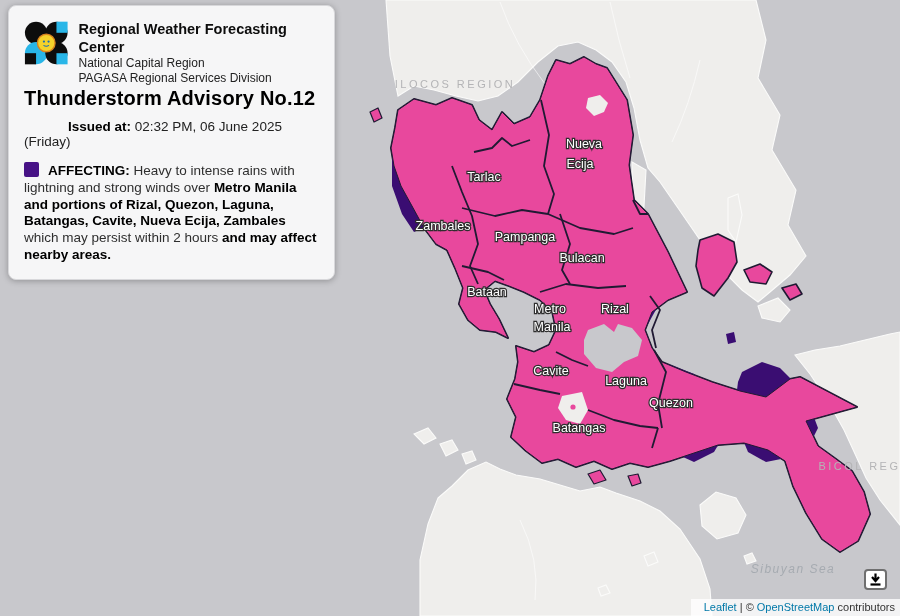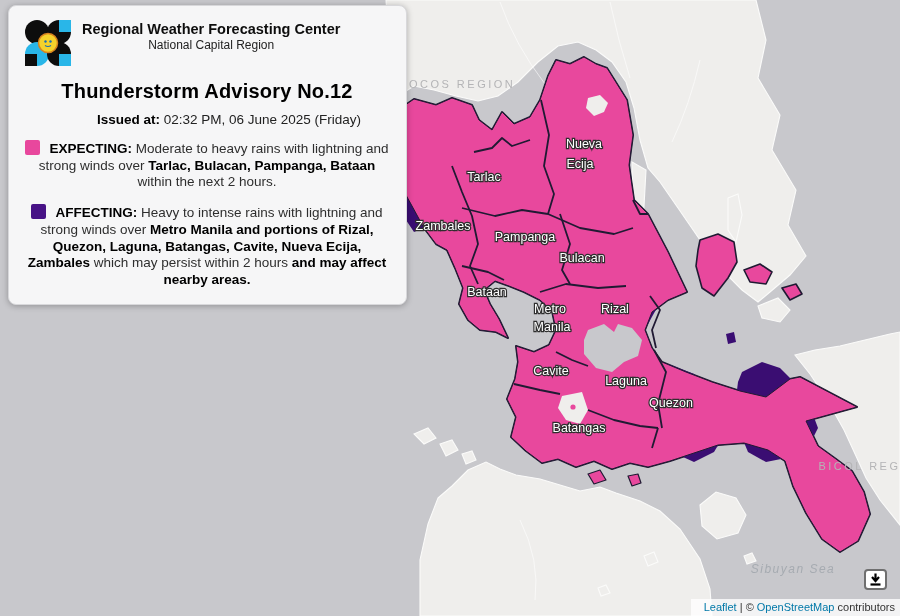--- a/index.html
+++ b/index.html
@@ -1,28 +1,28 @@
 <!DOCTYPE html>
 <html><head>
 <meta charset="utf-8">
 <style>
   html,body{margin:0;padding:0;}
   .stage{position:relative;width:900px;height:616px;overflow:hidden;
          background:#C8C8CC;font-family:"Liberation Sans",sans-serif;}
   .stage svg.map{position:absolute;left:0;top:0;}
 
   
-  .panel{position:absolute;left:8px;top:5px;width:399px;box-sizing:border-box;
+  .panel{position:absolute;left:8px;top:5px;width:327px;box-sizing:border-box;
          background:#f6f6f7;border:1px solid #d8d8db;border-radius:8px;
-         box-shadow:0 1px 6px rgba(0,0,0,.28);padding:13px 16px 15px 15px;z-index:5;text-align:center;}
+         box-shadow:0 1px 6px rgba(0,0,0,.28);padding:13px 16px 15px 15px;z-index:5;}
   .org-row{display:flex;gap:10px;align-items:flex-start;}
   .org-lines{padding-top:1px;}
   .org-l1{font-weight:bold;font-size:14.5px;color:#0d0d0d;line-height:1.25;}
   .org-l2,.org-l3{font-size:12px;color:#222;line-height:1.25;}
-  .adv-title{margin-top:13px;font-size:20px;font-weight:bold;color:#000;letter-spacing:.2px;}
+  .adv-title{margin-top:1px;font-size:20px;font-weight:bold;color:#000;letter-spacing:.2px;}
   .issued{margin-top:9px;font-size:13.5px;color:#222;}
   .issued b{color:#000;padding-left:44px;}
   .legend-block{margin-top:13px;font-size:13.5px;line-height:1.24;color:#2e2e2e;}
   .legend-block b{color:#000;}
   .swatch{display:inline-block;width:15px;height:15px;border-radius:2px;
           margin-right:9px;vertical-align:-2px;}
 
   
   .prov-label{font-family:"Liberation Sans",sans-serif;font-size:12.5px;font-weight:400;
               fill:#ffffff;stroke:#2e2e2e;stroke-width:2.4px;paint-order:stroke;
@@ -171,33 +171,31 @@
         <rect x="1" y="35" width="12" height="12" fill="#0d0d0d"></rect>
         <rect x="35" y="35" width="12" height="12" fill="#29b6e8"></rect>
         <circle cx="24" cy="24" r="9.5" fill="#f5d22b" stroke="#d8831f" stroke-width="1.5"></circle>
         <circle cx="21.5" cy="22.5" r="1.2" fill="#1a6fb5"></circle>
         <circle cx="26.5" cy="22.5" r="1.2" fill="#1a6fb5"></circle>
         <path d="M21,26.5 Q24,28.5 27,26.5" fill="none" stroke="#1a6fb5" stroke-width="1.1"></path>
       </svg>
       <div class="org-lines">
         <div class="org-l1">Regional Weather Forecasting Center</div>
         <div class="org-l2">National Capital Region</div>
+        <div class="org-l3">PAGASA Regional Services Division</div>
       </div>
     </div>
 
     <div class="adv-title">Thunderstorm Advisory No.12</div>
 
     <div class="issued">
       <b>Issued at:</b>
       <span>02:32 PM, 06 June 2025 (Friday)</span>
     </div>
 
-    <div class="legend-block">
-      <span class="swatch" style="background: rgb(232, 71, 157);"></span><span class="legend-text"><b>EXPECTING:</b><span> Moderate to heavy rains with lightning and strong winds over </span><b>Tarlac, Bulacan, Pampanga, Bataan</b><span> within the next 2 hours.</span></span>
-    </div>
     <div class="legend-block">
       <span class="swatch" style="background: rgb(71, 18, 134);"></span><span class="legend-text"><b>AFFECTING:</b><span> Heavy to intense rains with lightning and strong winds over </span><b>Metro Manila and portions of Rizal, Quezon, Laguna, Batangas, Cavite, Nueva Ecija, Zambales</b><span> which may persist within 2 hours </span><b>and may affect nearby areas.</b></span>
     </div>
   </div>
 
   <button class="dl-btn">
     <svg width="13" height="13" viewBox="0 0 13 13">
       <path d="M6.5,0.5 V7 M3,4 L6.5,8 10,4" fill="none" stroke="#000" stroke-width="2.2"></path>
       <path d="M1.5,11.5 H11.5" stroke="#000" stroke-width="2.2"></path>
     </svg>

